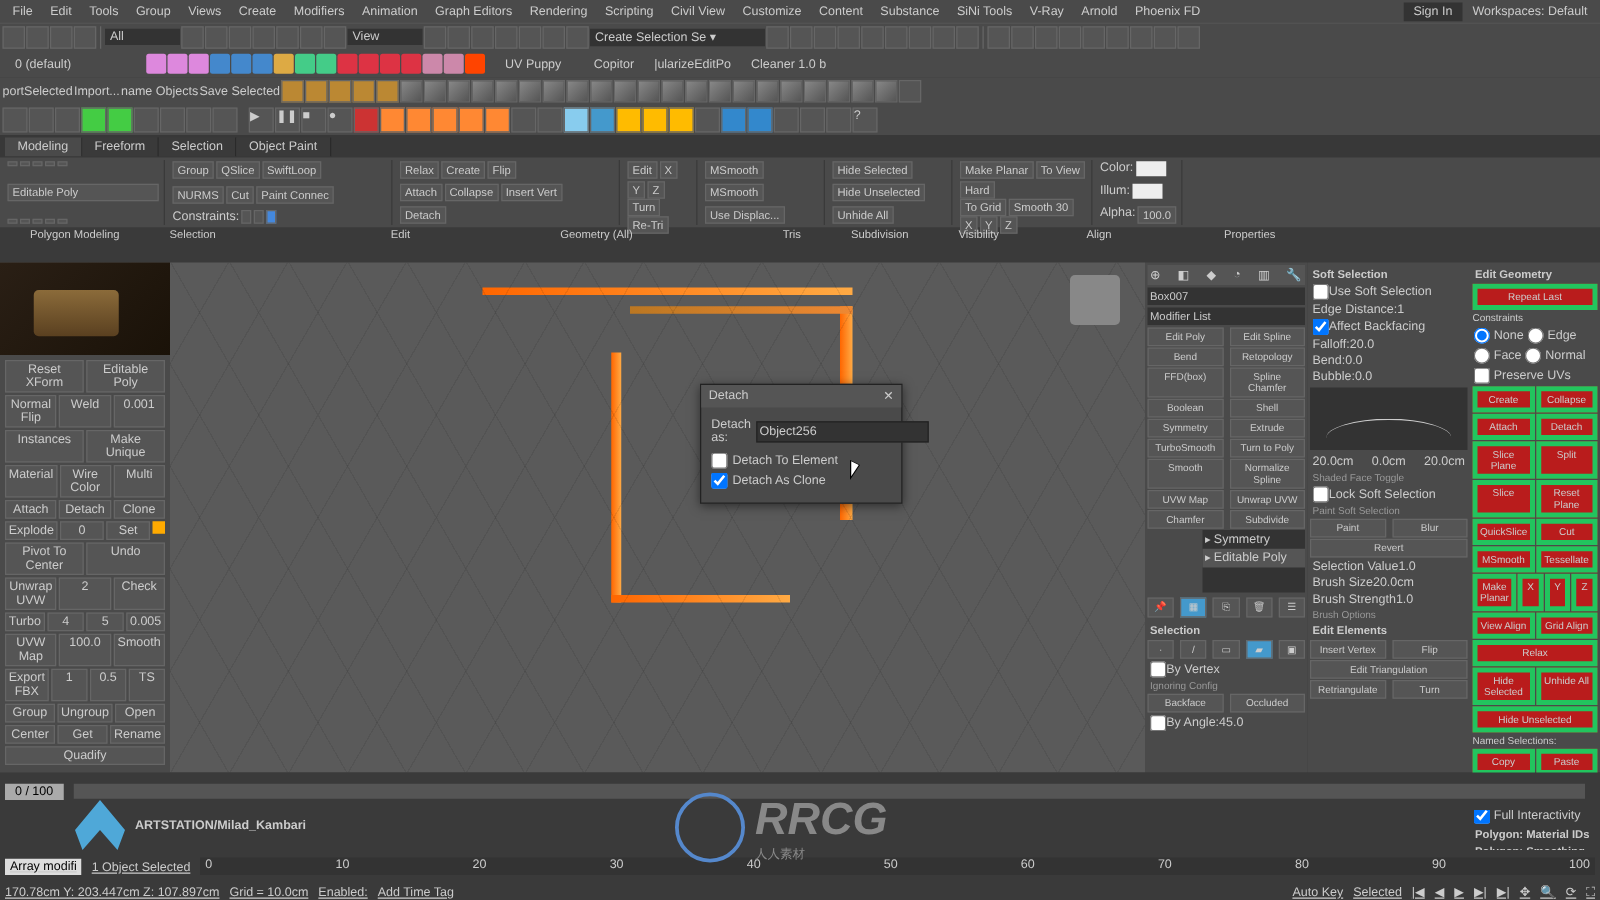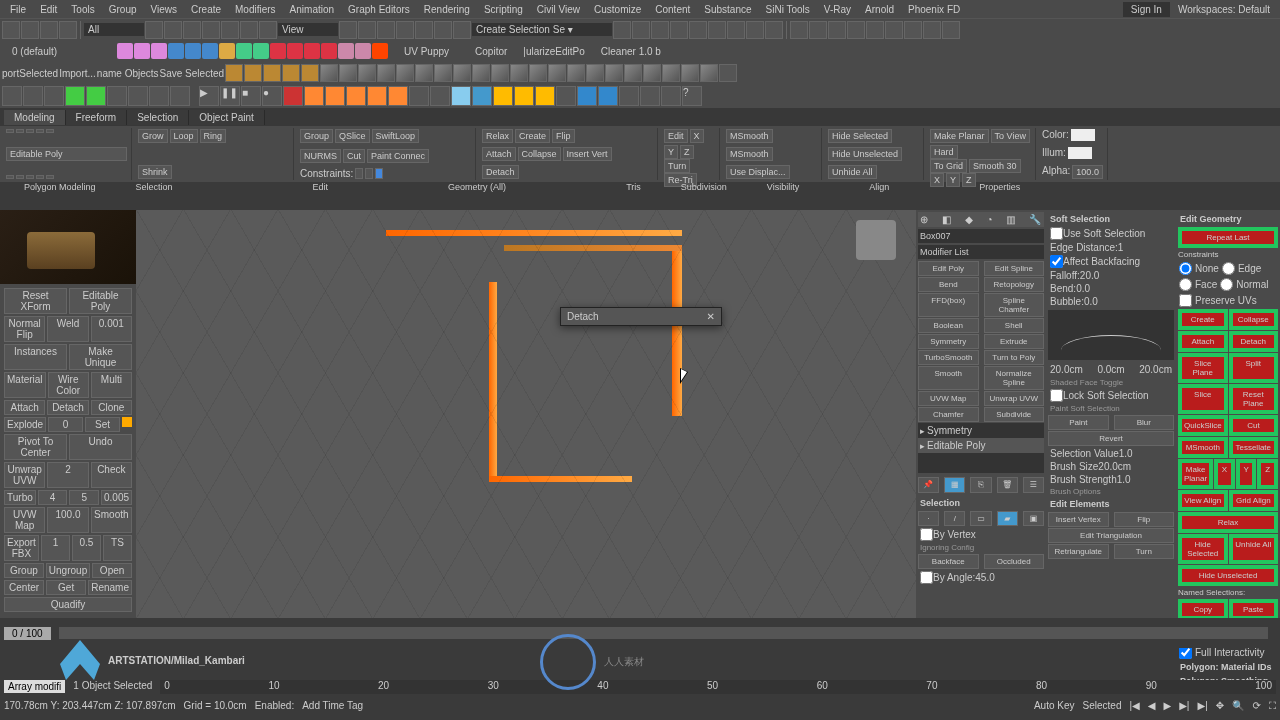--- a/index.html
+++ b/index.html
@@ -50,21 +50,21 @@
 .viewport .scene { position: absolute; inset: 0; }
 .viewport .box3d { position: absolute; left: 32%; top: 5%; width: 38%; height: 70%; }
 .viewport .edge { position: absolute; background: linear-gradient(90deg,#ff6600,#ffaa44); }
 .viewport .viewcube { position: absolute; right: 20px; top: 10px; width: 40px; height: 40px; background: #888; border-radius: 4px; }
 
 .right-col { width: 130px; background: #4a4a4a; padding: 2px; }
 .right-col .hdr { background: #555; padding: 2px; display: flex; justify-content: space-between; }
 .right-col .field { background: #333; padding: 2px; margin: 2px 0; font-size: 9px; }
 .right-col .btns { display: flex; gap: 5px; margin: 1px 0; }
 .right-col .btns .b { flex: 1; background: #555; border: 1px solid #666; padding: 2px; text-align: center; font-size: 8px; }
-.right-col .mod-list { background: #333; min-height: 50px; }
+.right-col .mod-list { background: #333; min-height: 50px; margin-left: 44px; }
 .right-col .mod-item { padding: 2px; font-size: 9px; }
 .right-col .curve { height: 50px; background: #333; margin: 2px 0; position: relative; }
 .right-col .curve::after { content:''; position:absolute; left:10%; right:10%; top:50%; height:30px; border-top: 1px solid #ccc; border-radius: 50% 50% 0 0; }
 .right-col .coords { display: flex; justify-content: space-between; font-size: 8px; padding: 2px; }
 .right-col .sec { padding: 2px 0; }
 .right-col .section-hdr { font-size: 9px; font-weight: bold; padding: 2px; }
 .right-col .subrow { display: flex; align-items: center; gap: 0; font-size: 8px; padding: 1px 2px; color: #999; }
 
 .cmd-panel { width: 104px; background: #4a4a4a; padding: 2px; }
 .cmd-panel .section-hdr { font-size: 9px; font-weight: bold; padding: 2px; }
@@ -91,21 +91,21 @@
 
 .watermark { position: absolute; bottom: 40px; left: 60px; font-size: 30px; font-weight: bold; color: #bbb; z-index: 50; display: flex; align-items: center; gap: 8px; }
 .watermark .art-icon { width: 40px; height: 40px; background: #4fa8d8; clip-path: polygon(50% 0, 100% 60%, 85% 100%, 50% 60%, 15% 100%, 0 60%); }
 
 .rrcg { position: absolute; bottom: 30px; left: 540px; display: flex; align-items: center; gap: 8px; z-index: 50; }
 .rrcg .logo { width: 56px; height: 56px; border: 3px solid #5588cc; border-radius: 50%; position: relative; }
 .rrcg .txt { font-size: 36px; font-weight: bold; font-style: italic; color: #888; }
 .rrcg .sub { font-size: 10px; color: #888; }
 
 .statusbar { position: absolute; bottom: 0; left: 0; right: 0; height: 40px; background: #3a3a3a; }
-.statusbar .row { height: 20px; display: flex; align-items: flex-start; gap: 8px; padding: 0 4px; }
+.statusbar .row { height: 20px; display: flex; align-items: flex-end; gap: 8px; padding: 0 4px; text-decoration: underline; }
 .statusbar .script { background: #ddd; color: #000; padding: 1px 4px; }
 .statusbar .ruler { flex: 1; background: #333; height: 14px; position: relative; }
 </style>
 </head>
 <body>
 
 <div class="menubar">
   <span>File</span>
   <span>Edit</span>
   <span>Tools</span>
@@ -291,30 +291,20 @@
       <span class="btn"></span>
       <span class="btn"></span>
     </div>
     <div class="btn">Editable Poly</div>
     <div class="items">
       <span class="btn"></span>
       <span class="btn"></span>
       <span class="btn"></span>
       <span class="btn"></span>
       <span class="btn"></span>
-    </div>
-  </div>
-  <div class="group" style="width:160px">
-    <div class="items">
-      <span class="btn">Grow</span>
-      <span class="btn">Loop</span>
-      <span class="btn">Ring</span>
-    </div>
-    <div class="items">
-      <span class="btn">Shrink</span>
     </div>
   </div>
   <div class="group" style="width:180px">
     <div class="items">
       <span class="btn">Group</span>
       <span class="btn">QSlice</span>
       <span class="btn">SwiftLoop</span>
     </div>
     <div class="items">
       <span class="btn">NURMS</span>
@@ -788,36 +778,51 @@
       <span class="b" style="flex:0 0 11%;font-size:7px">24</span>
     </div>
   </div>
 </div>
 
 <div class="dialog">
   <div class="title">
     <span>Detach</span>
     <span class="close">✕</span>
   </div>
+  <div class="body">
+    <div class="field-row">
+      <span>Detach as:</span>
+      <input type="text" value="Object256" style="">
+    </div>
+    <div class="chk-row">
+      <input type="checkbox" style="">
+      <span>Detach To Element</span>
+    </div>
+    <div class="chk-row">
+      <input type="checkbox" checked="" style="">
+      <span>Detach As Clone</span>
+    </div>
+  </div>
 </div>
 
 <div class="cursor"></div>
 
 <div class="timeline">
   <span class="frame">0 / 100</span>
   <div class="slider"></div>
 </div>
 
 <div class="watermark">
   <div class="art-icon"></div>
   <span>ARTSTATION/Milad_Kambari</span>
 </div>
 <div class="rrcg">
   <div class="logo"></div>
   <div>
+    <div class="txt">RRCG</div>
     <div class="sub">人人素材</div>
   </div>
 </div>
 
 <div class="statusbar">
   <div class="row">
     <span class="script">Array modifi</span>
     <span>1 Object Selected</span>
     <div class="ruler">
       <div style="position:absolute;inset:0;display:flex;justify-content:space-between;padding:0 4px;font-size:8px">

